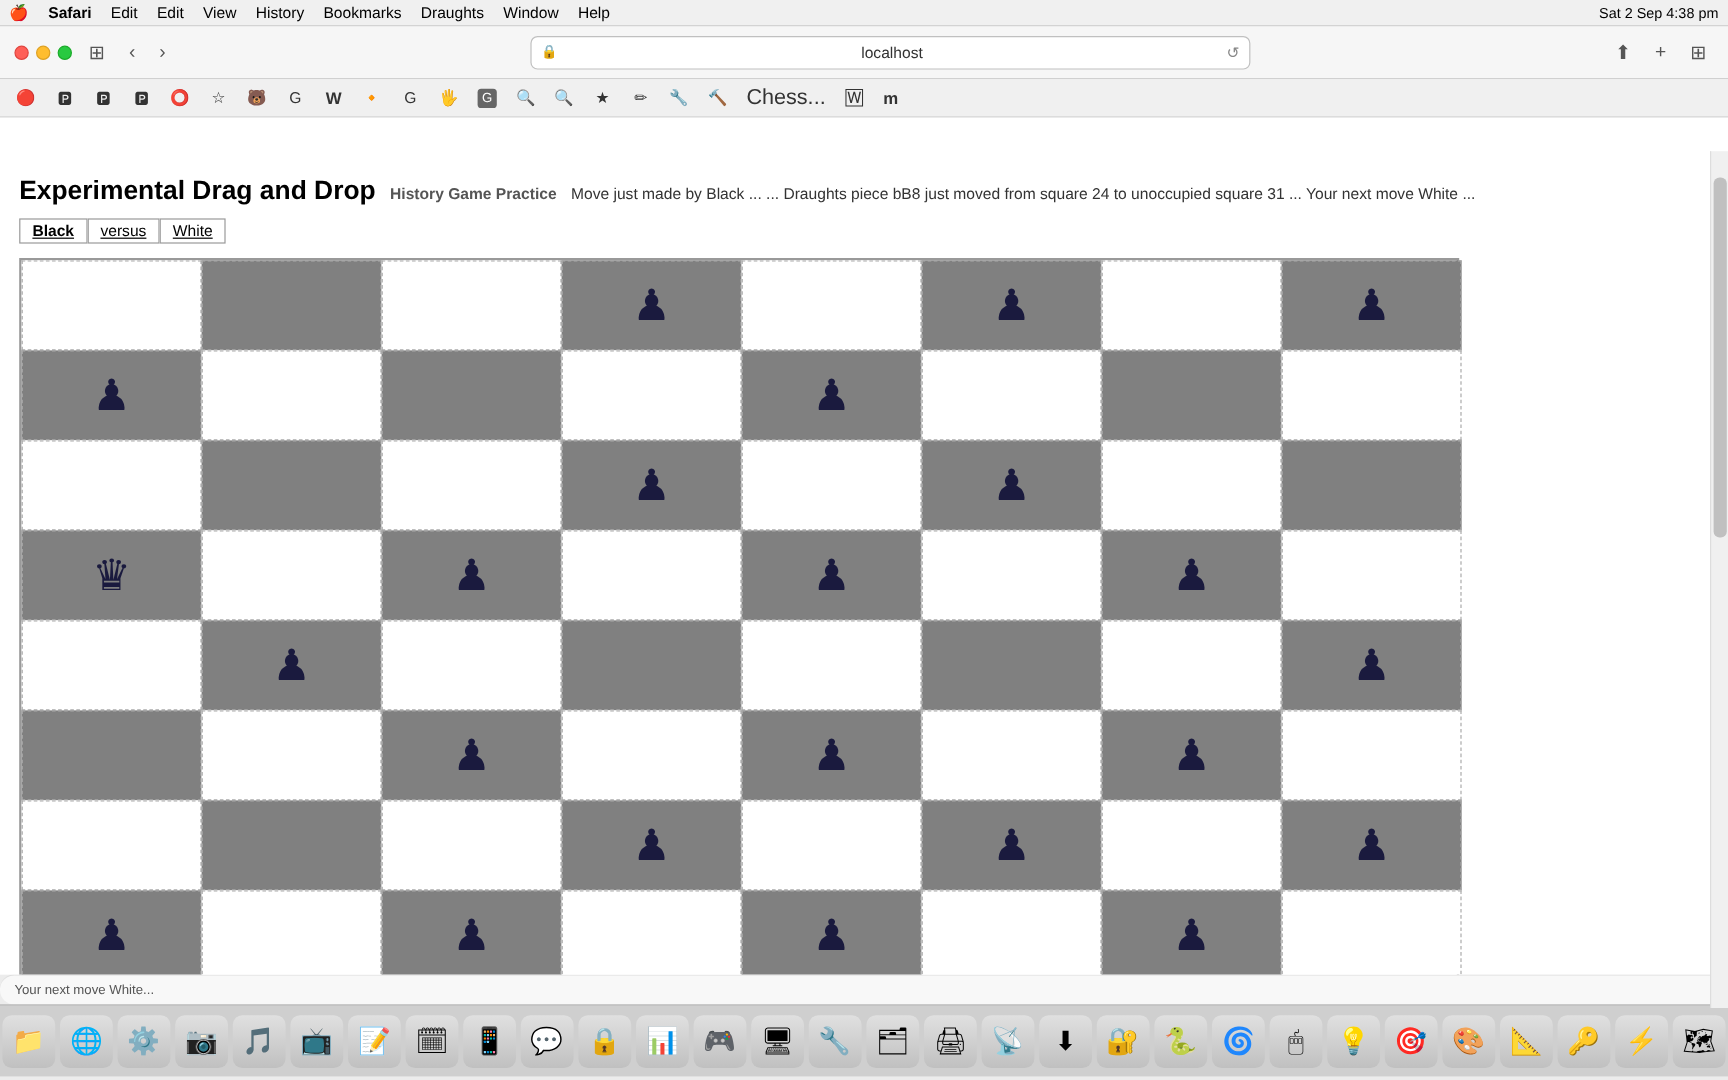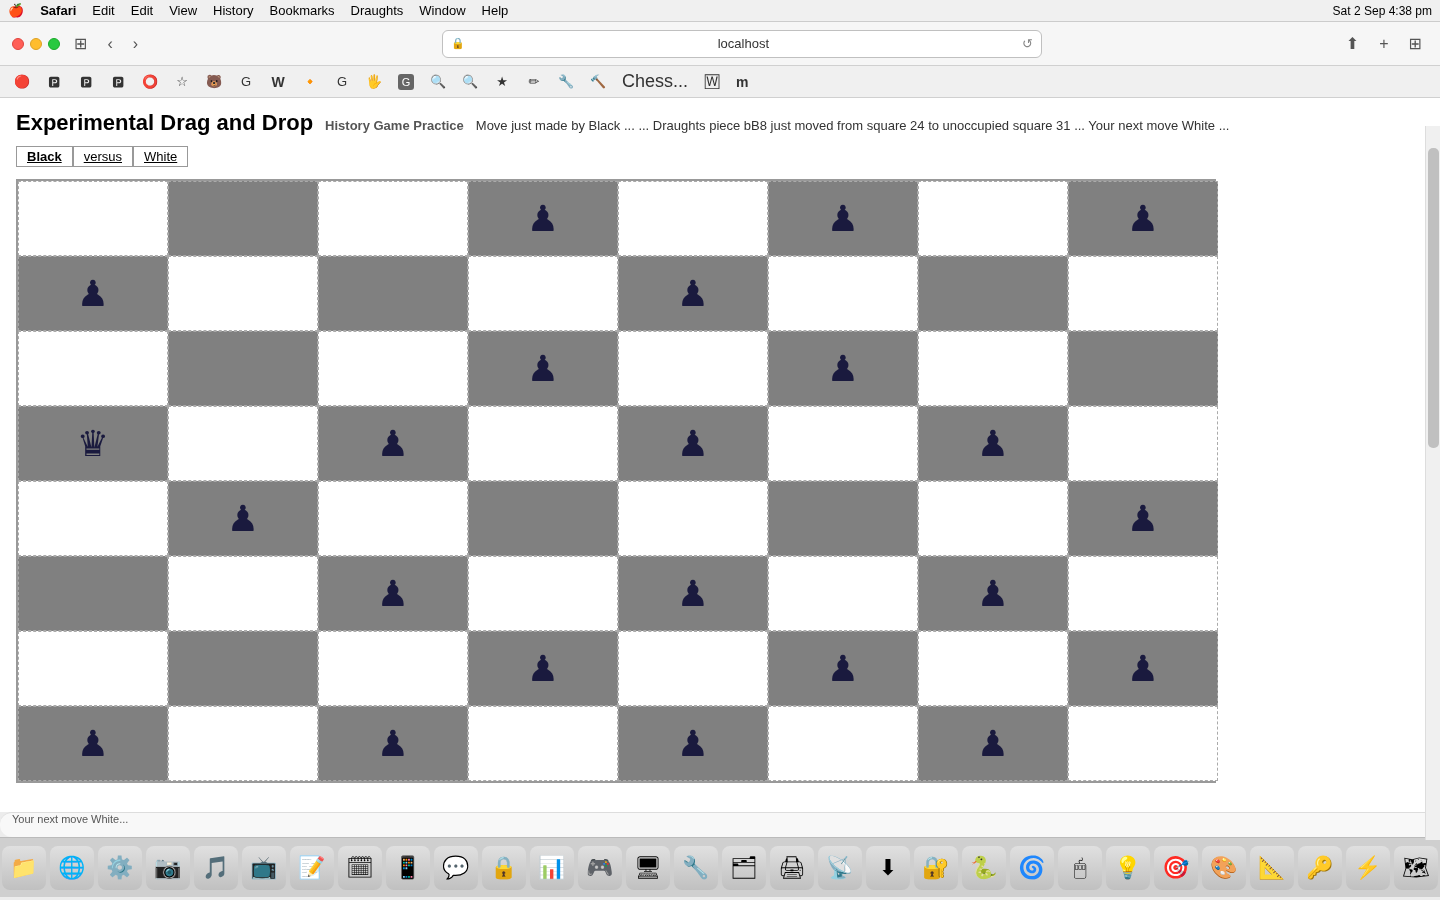--- a/index.html
+++ b/index.html
@@ -69,20 +69,21 @@
       padding: 2px 6px; border-radius: 4px; cursor: pointer;
       font-size: 12px; color: #333; white-space: nowrap;
     }
     .bm-icon { width: 16px; height: 16px; display: flex; align-items: center; justify-content: center; font-size: 13px; }
 
     
     .page-content {
       background: white;
       padding: 12px 16px;
       flex: 1;
+      margin-top: 36px;
     }
     .page-header {
       display: flex;
       align-items: baseline;
       gap: 12px;
       margin-bottom: 10px;
       flex-wrap: wrap;
     }
     .page-title {
       font-size: 22px;
@@ -140,21 +141,21 @@
 
     .piece-black { color: #1a1a3e; }
     .piece-black-king { color: #1a1a3e; }
 
     
     .bottom-status {
       background: #f8f8f8;
       border-top: 1px solid #ddd;
       height: 24px;
       display: flex;
-      align-items: flex-end;
+      align-items: center;
       padding: 12px 12px;
       font-size: 11px;
       color: #555;
       border-radius: 12px;
     }
 
     
     .dock {
       height: 60px;
       background: rgba(200,200,200,0.8);

